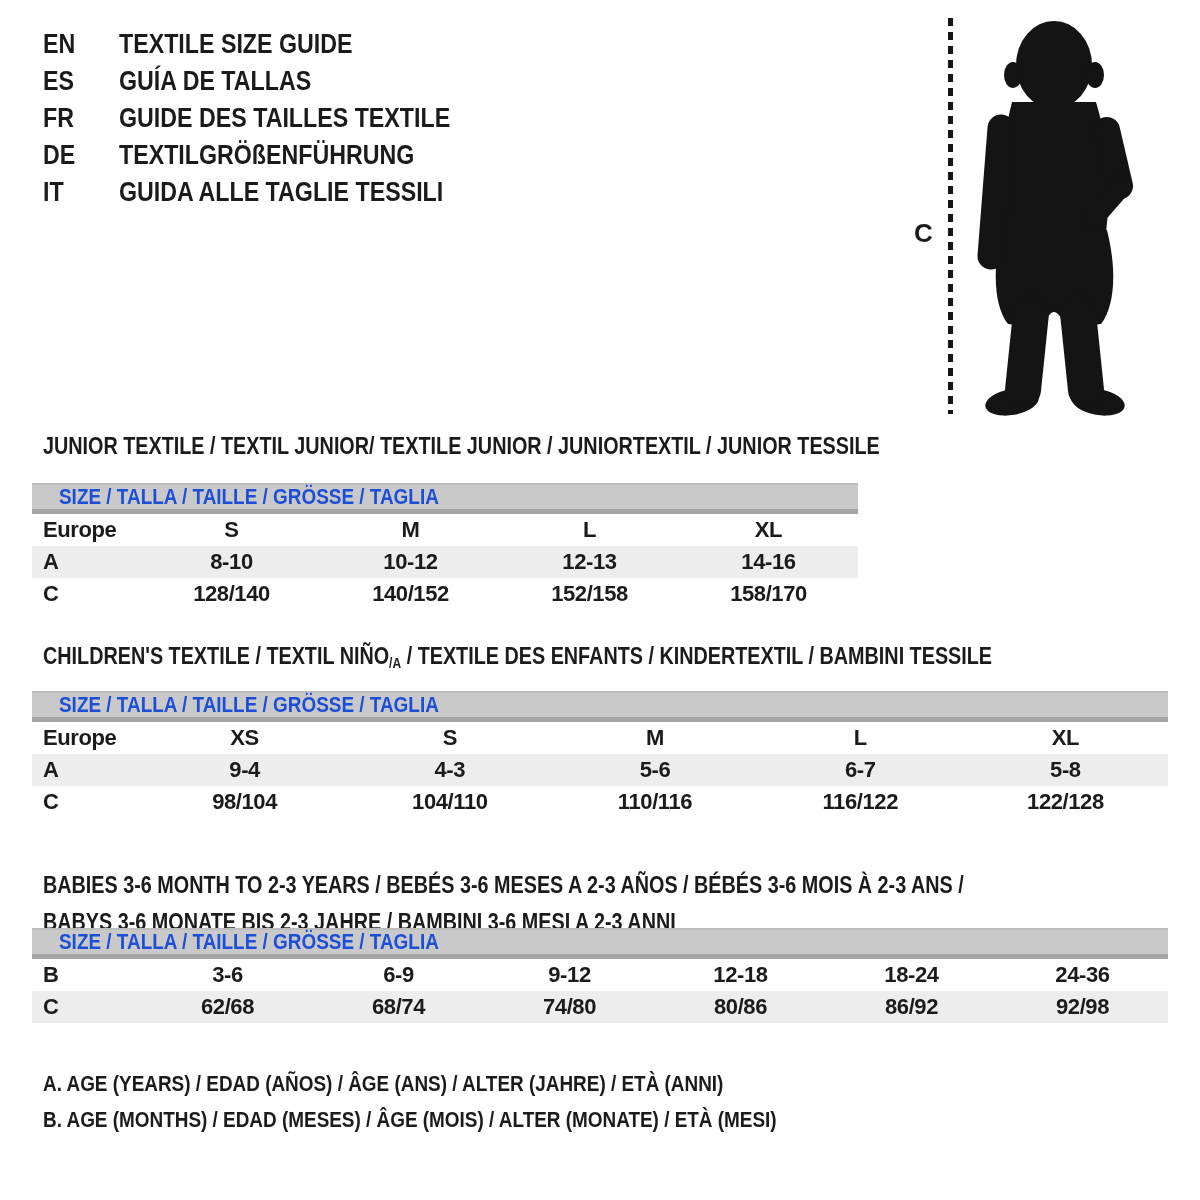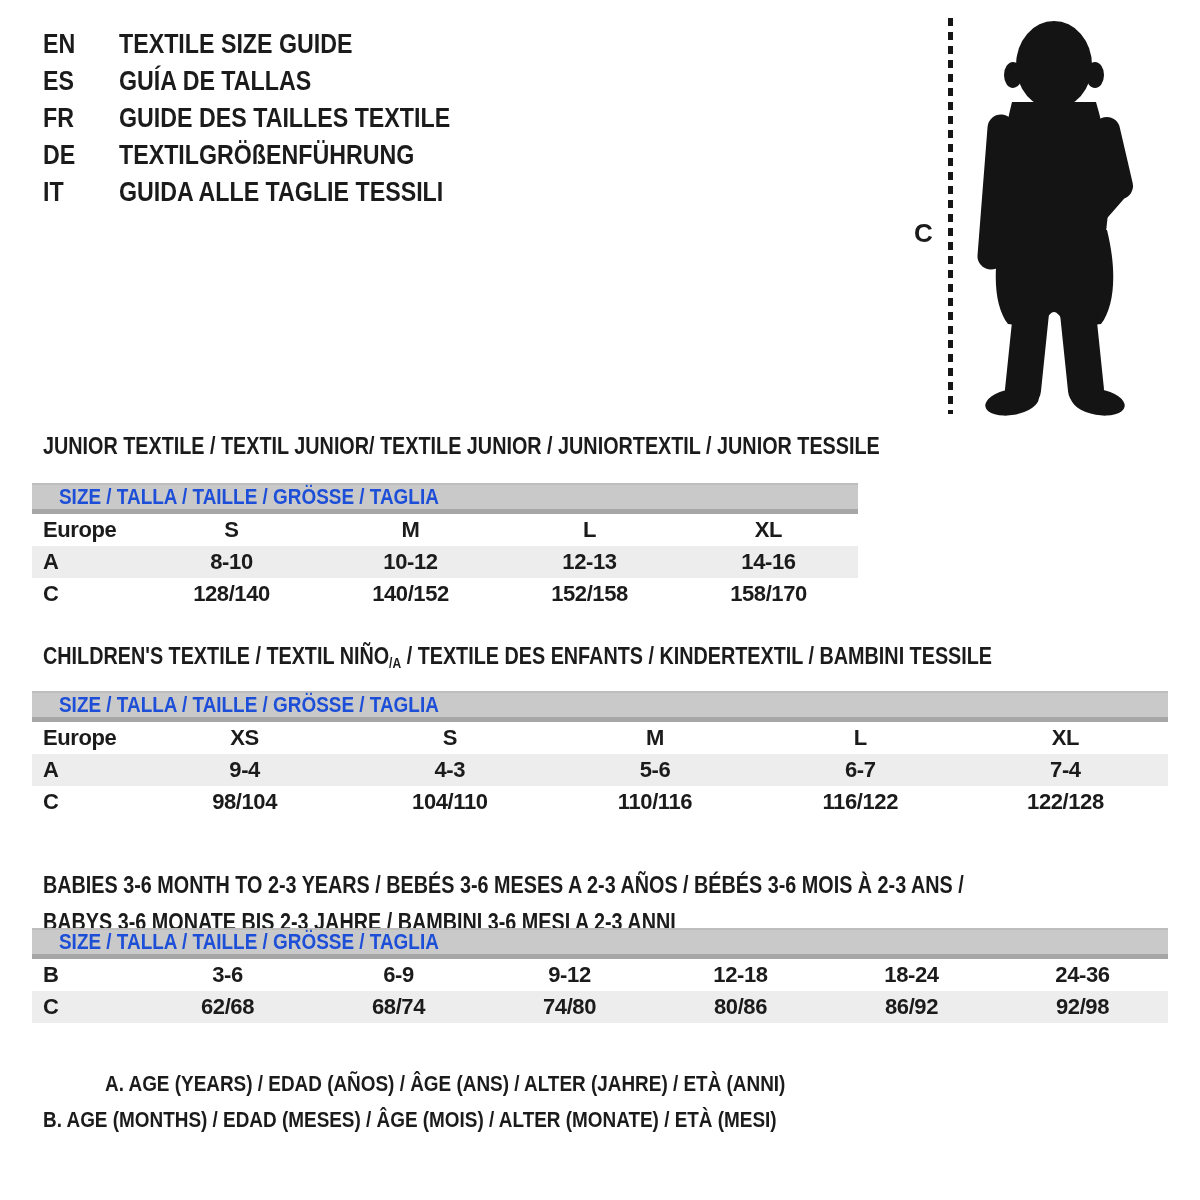--- a/index.html
+++ b/index.html
@@ -39,21 +39,21 @@
     background:#c9c9c9; border-top:2px solid #bdbdbd; border-bottom:5px solid #a6a6a6;
     height:24px; line-height:24px; padding-left:27px; font-size:22px; color:#1d4ed8;
   }
   .trow { display:flex; height:32px; align-items:center; font-size:22px; letter-spacing:-0.4px; }
   .trow.shade { background:#ededed; }
   .trow .lbl { flex:0 0 110px; width:110px; padding-left:11px; box-sizing:border-box; text-align:left; }
   .trow .cell { flex:1 1 0; text-align:center; }
 
   
   .footnotes { position:absolute; left:43px; top:1066px; font-size:22px; line-height:36px; }
-  .footnote { display:block;text-align:right; }
+  .footnote { display:block; }
 </style>
 </head>
 <body>
 
 <div class="page">
 
   <div class="header-langs">
     <div class="lang-row">
       <span class="lang-code"><span class="cond">EN</span></span>
       <span class="lang-title"><span class="cond">TEXTILE SIZE GUIDE</span></span>
@@ -141,21 +141,21 @@
       <span class="cell">M</span>
       <span class="cell">L</span>
       <span class="cell">XL</span>
     </div>
     <div class="trow shade">
       <span class="lbl">A</span>
       <span class="cell">9-4</span>
       <span class="cell">4-3</span>
       <span class="cell">5-6</span>
       <span class="cell">6-7</span>
-      <span class="cell">7-4</span>
+      <span class="cell">5-8</span>
     </div>
     <div class="trow">
       <span class="lbl">C</span>
       <span class="cell">98/104</span>
       <span class="cell">104/110</span>
       <span class="cell">110/116</span>
       <span class="cell">116/122</span>
       <span class="cell">122/128</span>
     </div>
   </div>

